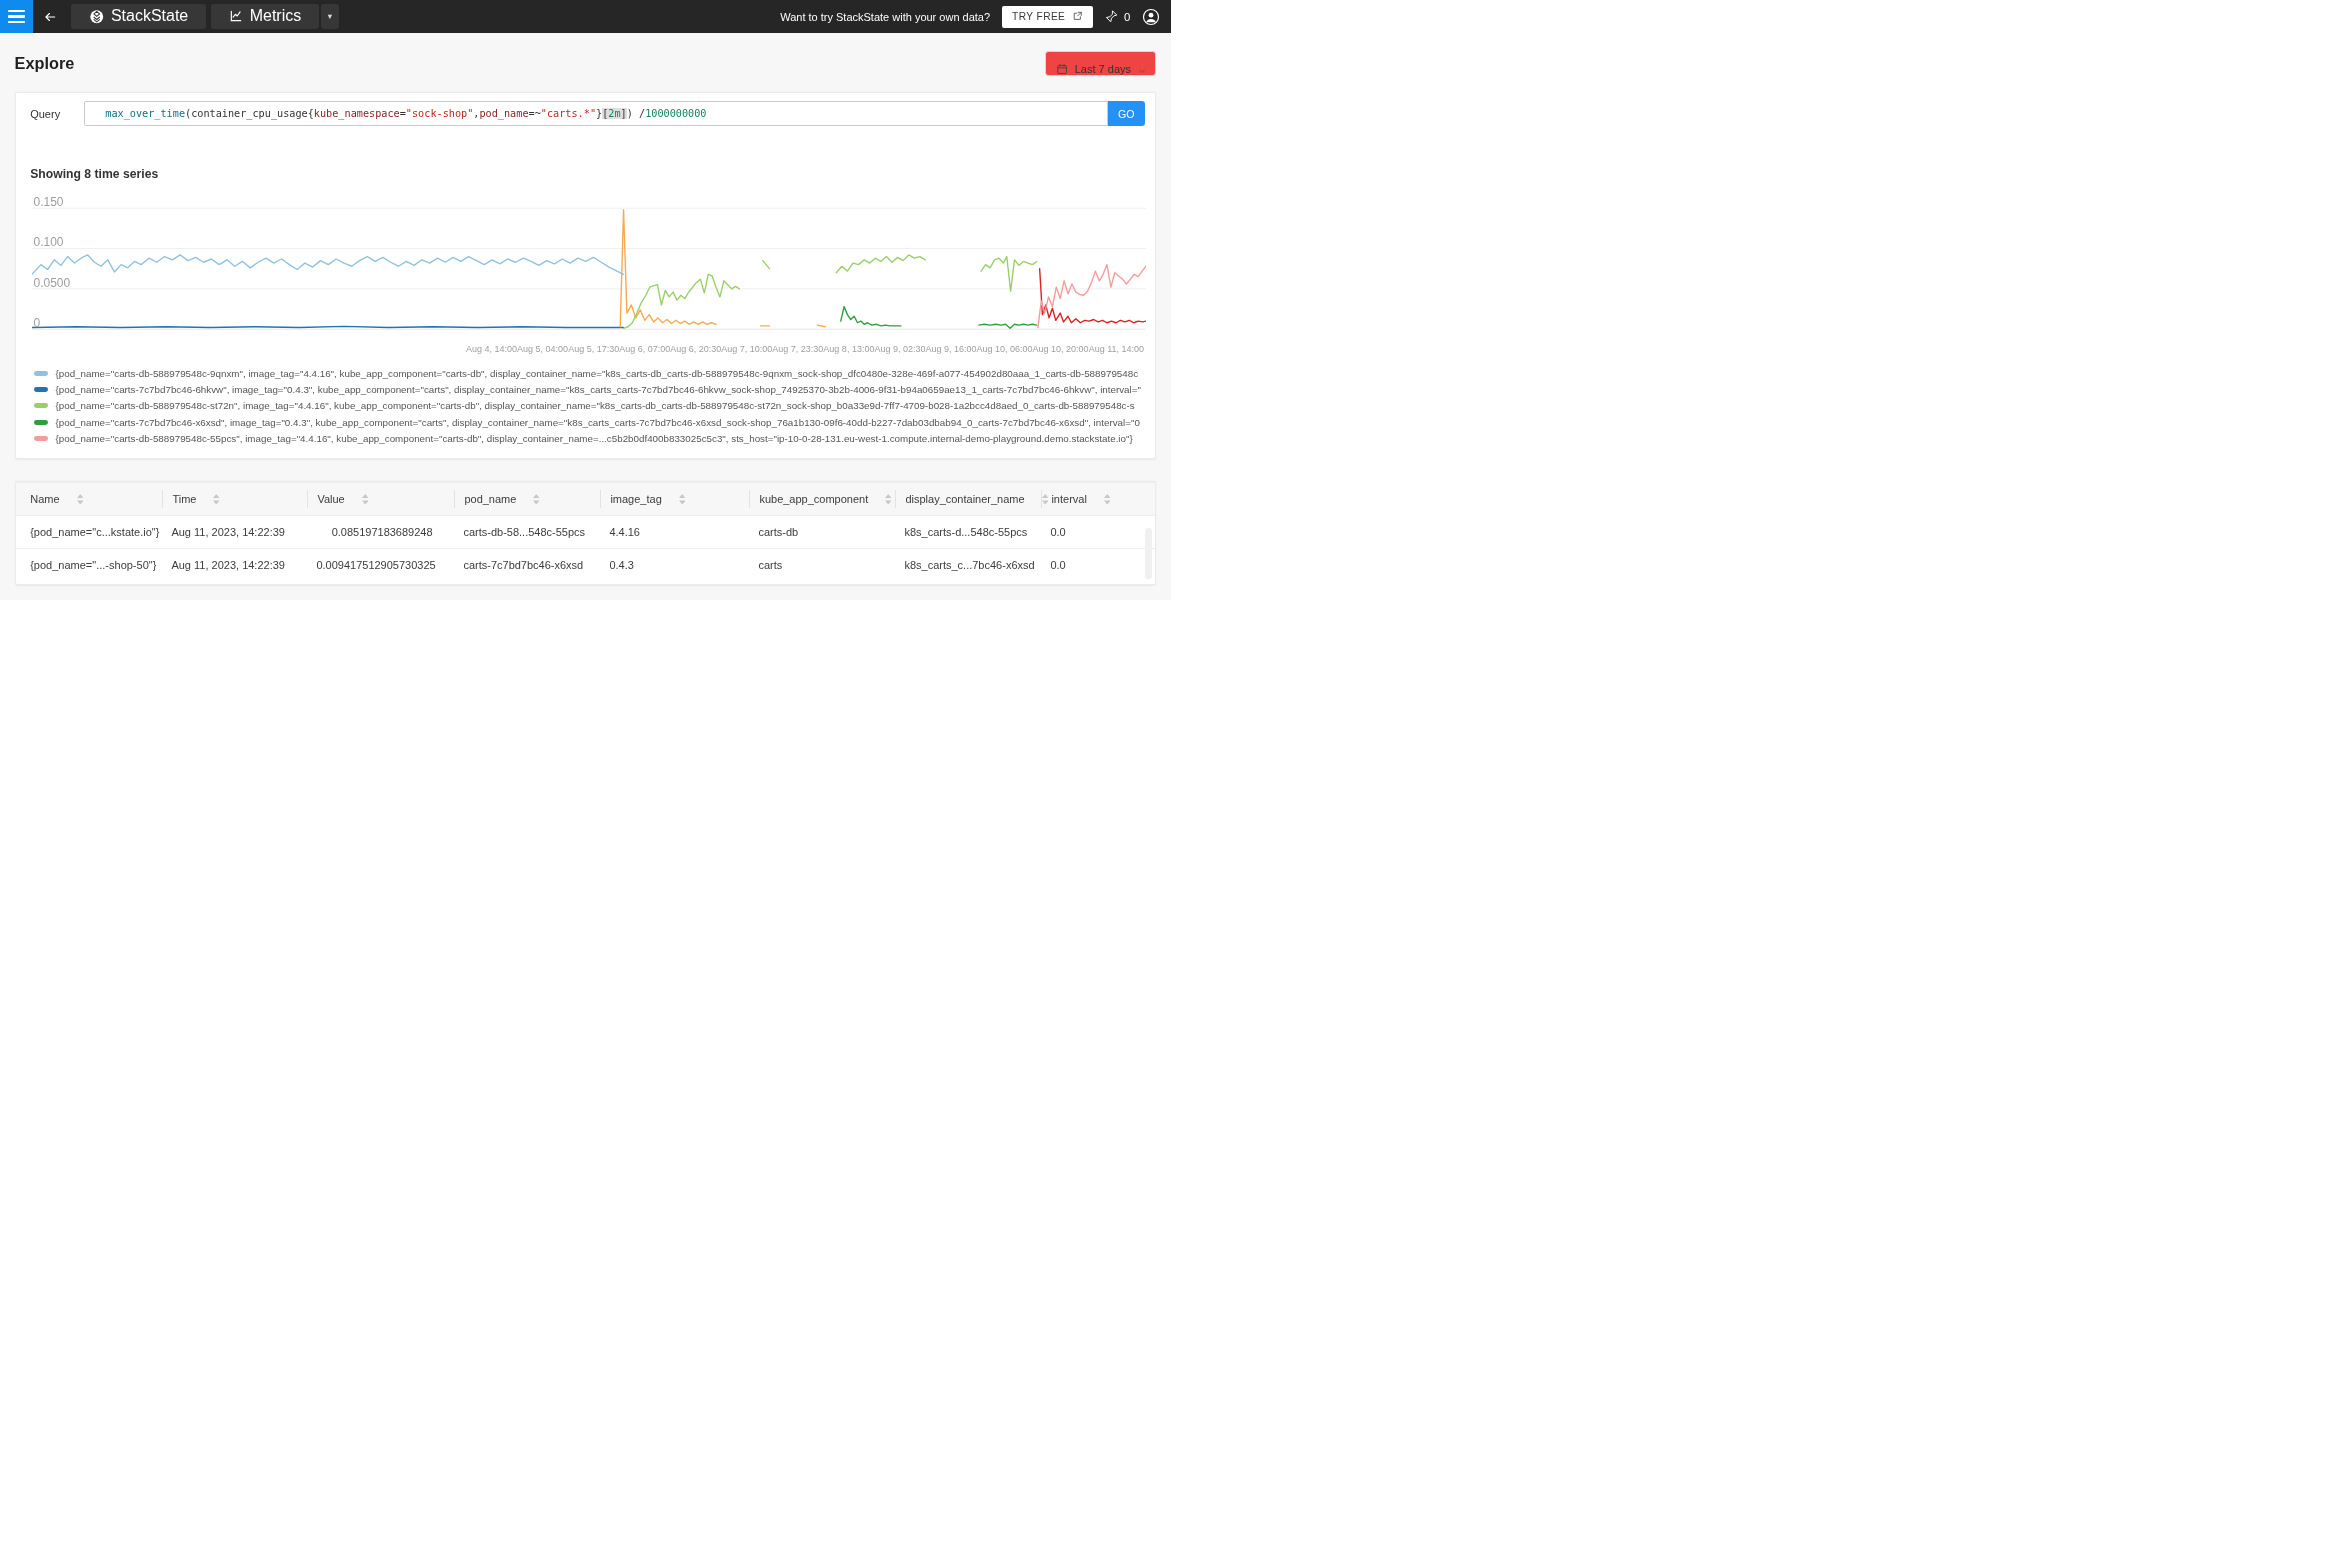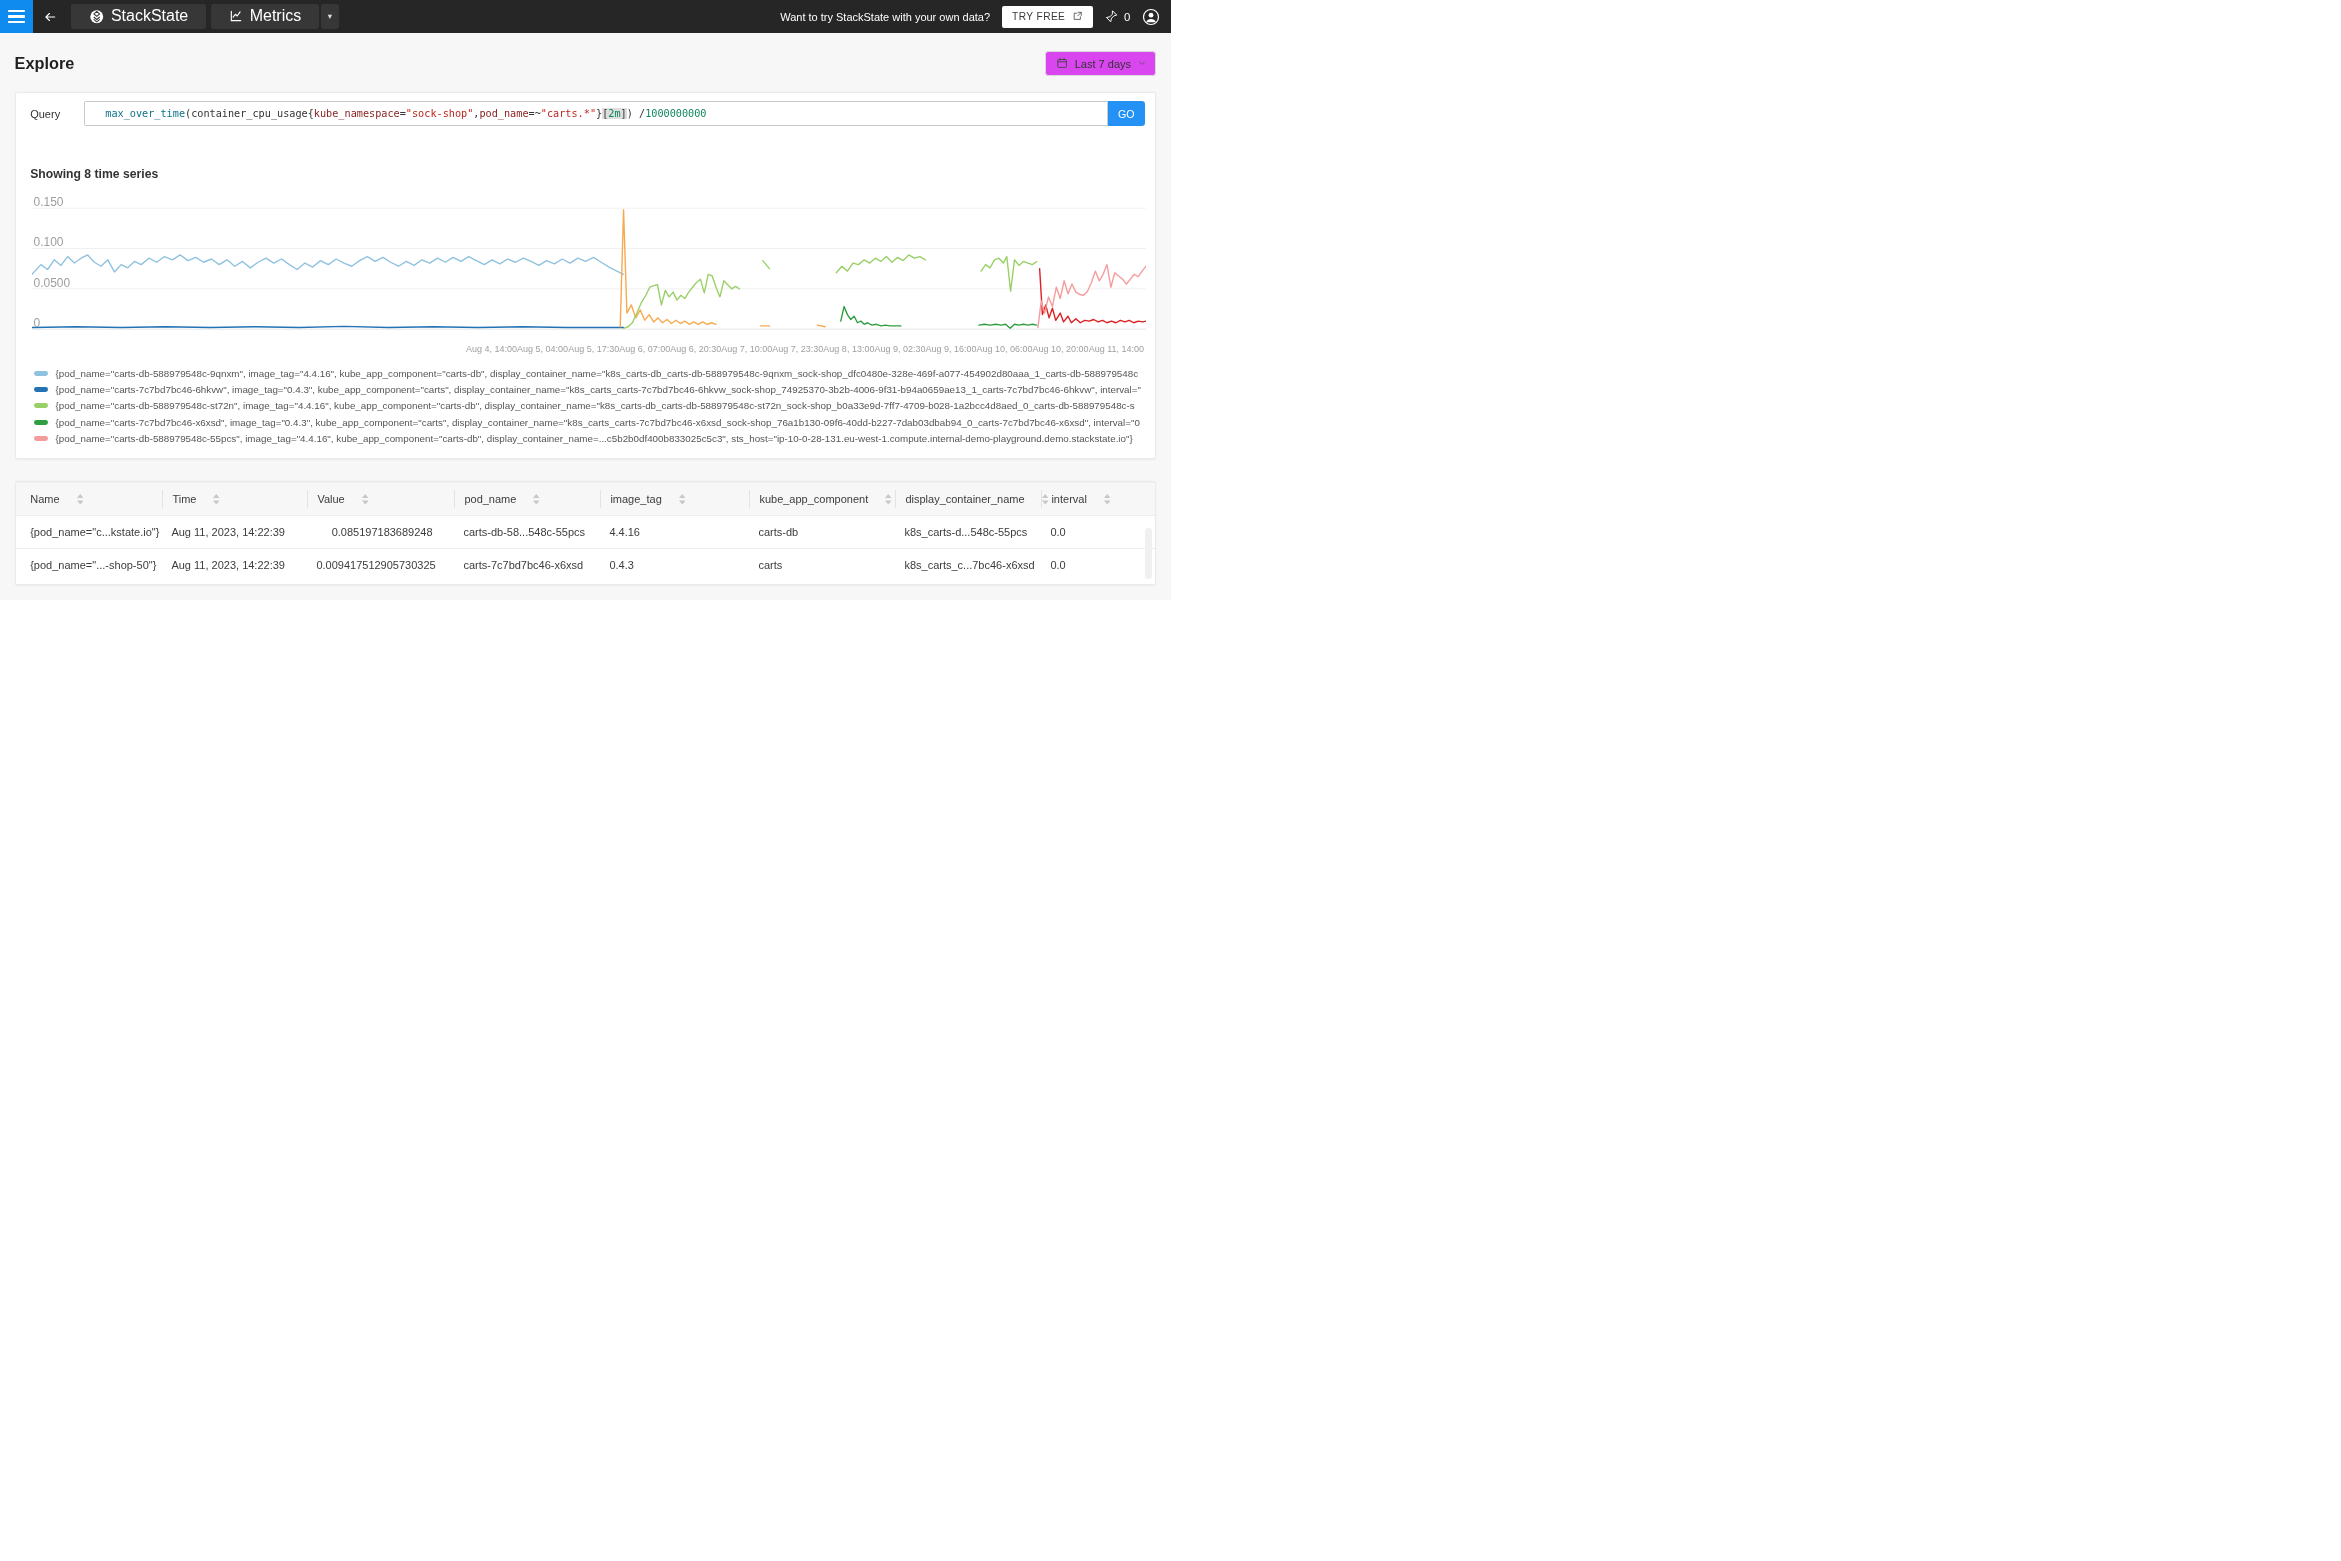--- a/index.html
+++ b/index.html
@@ -21,22 +21,22 @@
   .promo-text { color: #fff; font-size: 11px; text-align: center; }
   .try-free { background: #fff; color: #3a3a3a; font-size: 10.2px; letter-spacing: 0.4px; border: none;
     border-radius: 2px; height: 22px; padding: 0 10.6px; display: flex; align-items: center; gap: 6.5px; cursor: pointer;
     font-family: "Liberation Sans", sans-serif; }
   .pin-wrap { display: flex; align-items: center; gap: 4.9px; color: #fff; font-size: 11.4px; cursor: pointer; }
 
   
   .content { background: #f7f7f7; padding: 0 14.6px 14.6px 14.6px; }
   .page-header { display: flex; align-items: center; justify-content: space-between; padding: 18px 0 16.3px 0; }
   .page-title { font-size: 16.3px; font-weight: bold; color: #1f1f1f; }
-  .range-btn { background: #d946ef; border: 0.8px solid #d9d9d9; border-radius: 3.3px; height: 25px;
-    display: flex; align-items: center; gap: 6.5px; padding: 0 9.8px; font-size: 11px; color: #333; cursor: pointer;
+  .range-btn { background: #ef4444; border: 0.8px solid #d9d9d9; border-radius: 3.3px; height: 25px;
+    display: flex; align-items: flex-end; gap: 6.5px; padding: 0 9.8px; font-size: 11px; color: #333; cursor: pointer;
     font-family: "Liberation Sans", sans-serif; }
 
   .card { background: #fff; border: 0.8px solid #ebebeb; border-radius: 2.4px;
     box-shadow: 0 0.8px 1.6px rgba(0,0,0,0.06); }
 
   
   .query-row { display: flex; align-items: center; padding: 8.1px 10.6px 8.1px 14.6px; }
   .query-label { width: 54px; font-size: 11px; color: #333; }
   .query-input { flex: 1; height: 24.4px; border: 0.8px solid #c9c9c9; border-radius: 1.6px 0 0 1.6px;
     display: flex; align-items: center; padding: 0 8.1px; font-family: "DejaVu Sans Mono", monospace;

